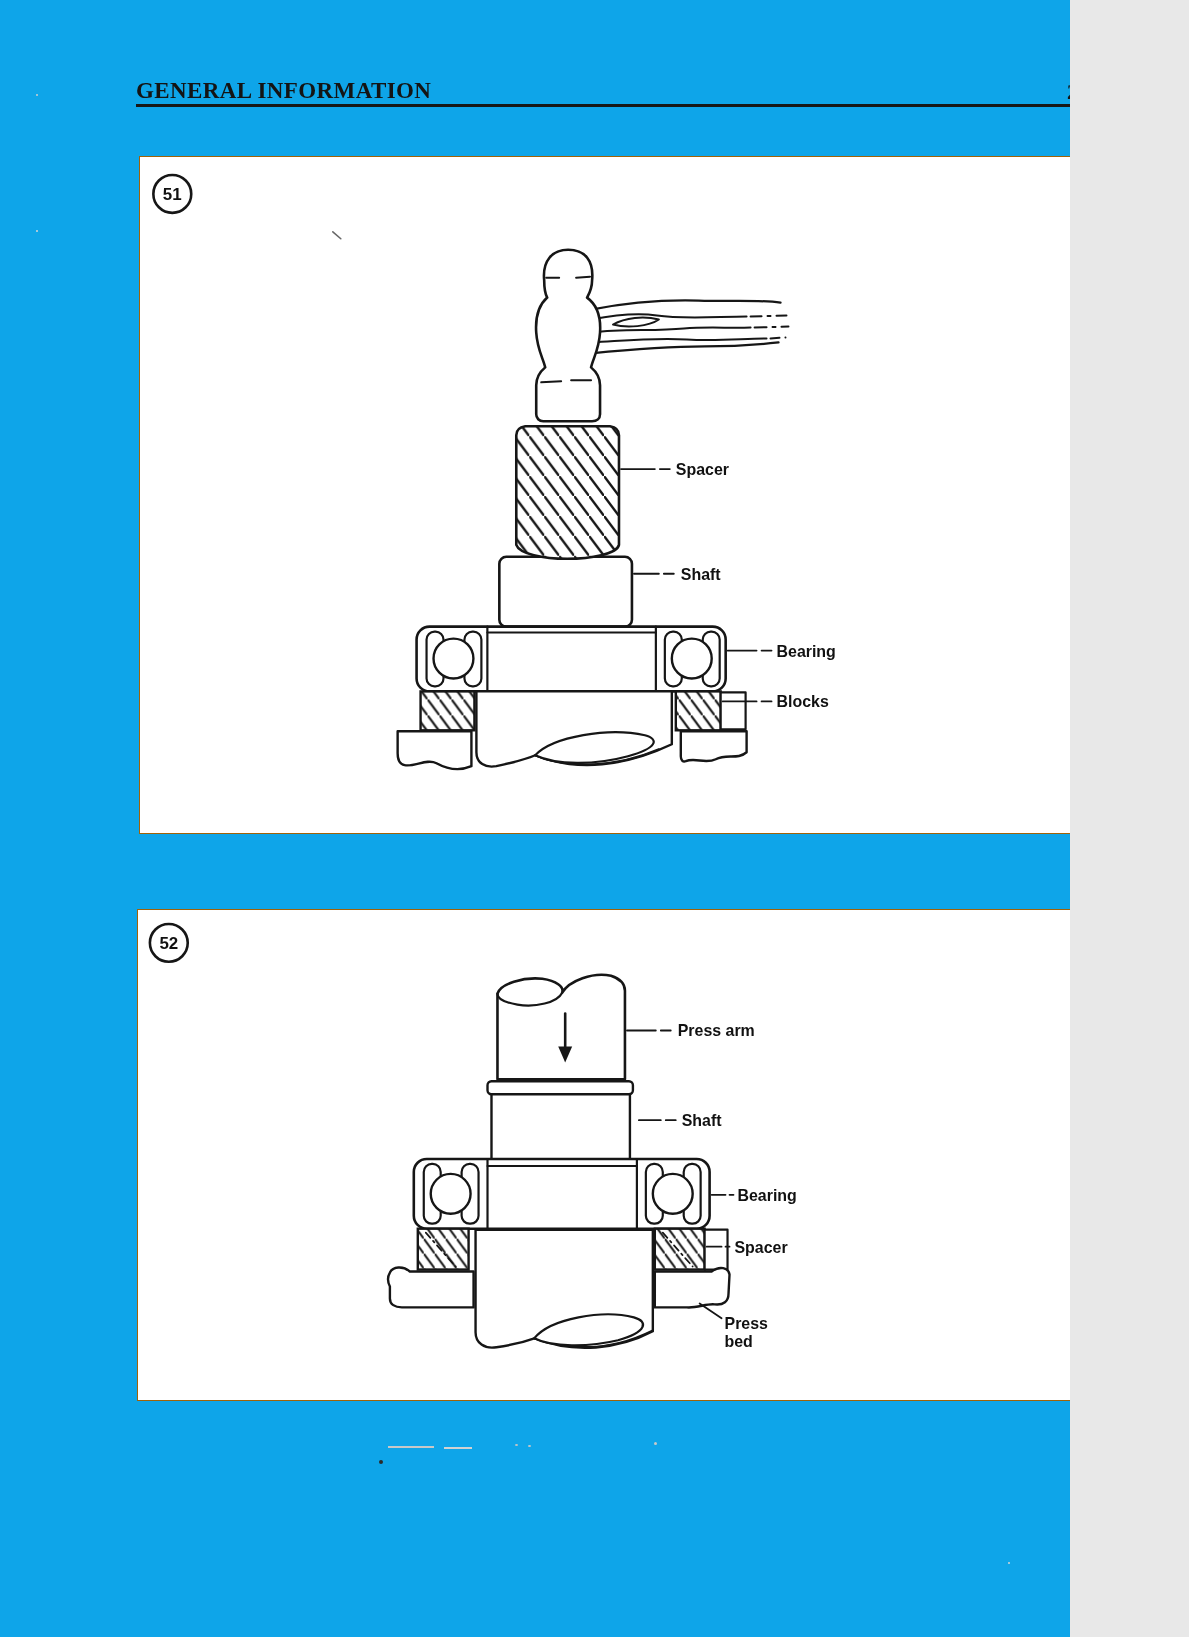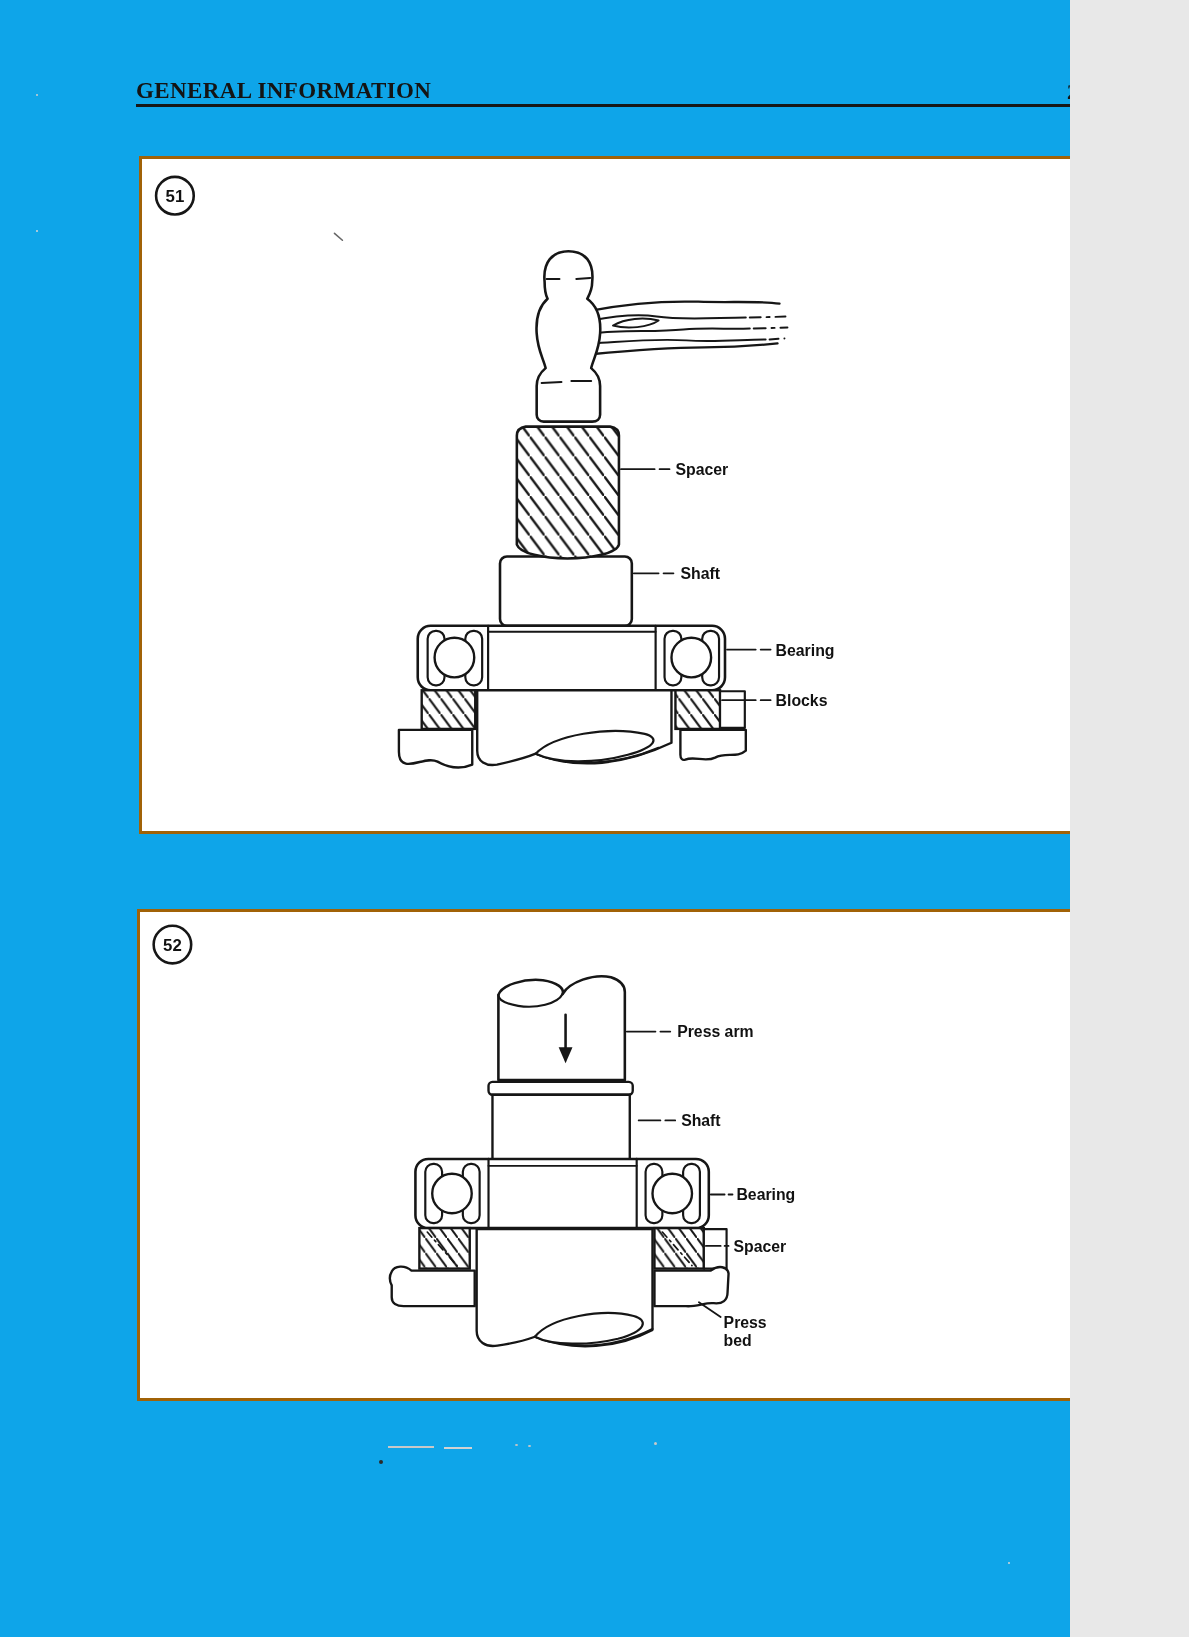--- a/index.html
+++ b/index.html
@@ -14,21 +14,21 @@
   .chapter-tab{position:absolute;left:1097px;top:70px;width:90px;height:67px;
                background:#a9a9a9;
                background-image:
                  repeating-linear-gradient(47deg, rgba(255,255,255,.30) 0 2px, rgba(0,0,0,0) 2px 6px),
                  repeating-linear-gradient(-33deg, rgba(0,0,0,.14) 0 1px, rgba(0,0,0,0) 1px 5px),
                  repeating-linear-gradient(90deg, rgba(255,255,255,.12) 0 3px, rgba(0,0,0,.06) 3px 7px);
                }
   .chapter-tab span{display:block;padding-left:24px;line-height:64px;
                font-weight:bold;font-size:26px;color:#111;}
   
-  .fig-frame{position:absolute;background:#fff;border:3px solid #a16207;box-sizing:border-box;}
+  .fig-frame{position:absolute;background:#fff;border:1px solid #a16207;box-sizing:border-box;}
   .fig51{left:139px;top:156px;width:947px;height:678px;}
   .fig52{left:137px;top:909px;width:949px;height:492px;}
   .fig-frame svg{display:block;width:100%;height:100%;}
   
   .ln{stroke:#161616;fill:none;stroke-linecap:round;stroke-linejoin:round;}
   .shape{stroke:#161616;fill:#ffffff;stroke-linejoin:round;}
   .lbl{font-family:"Liberation Sans", sans-serif;font-weight:bold;font-size:16px;fill:#111;}
   .fignum{font-family:"Liberation Sans", sans-serif;font-weight:bold;font-size:17px;fill:#111;
           text-anchor:middle;}
   

